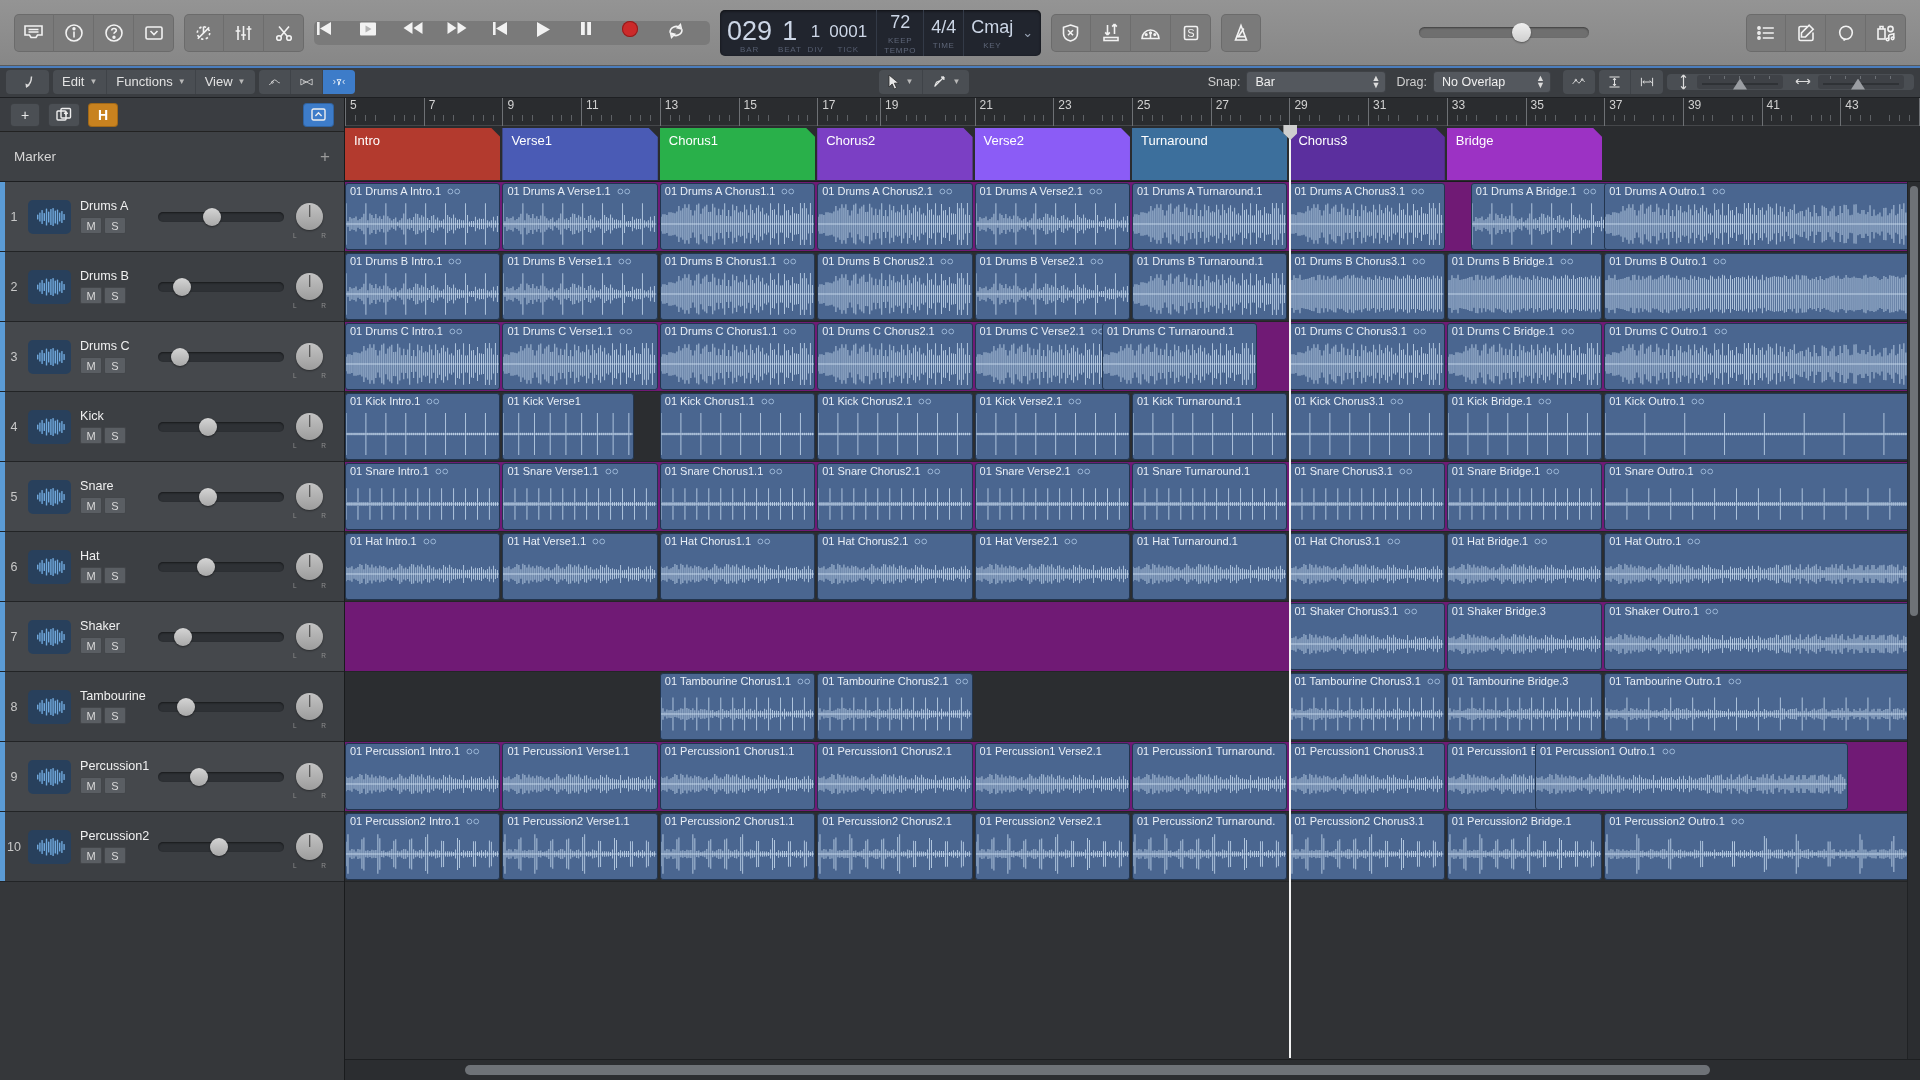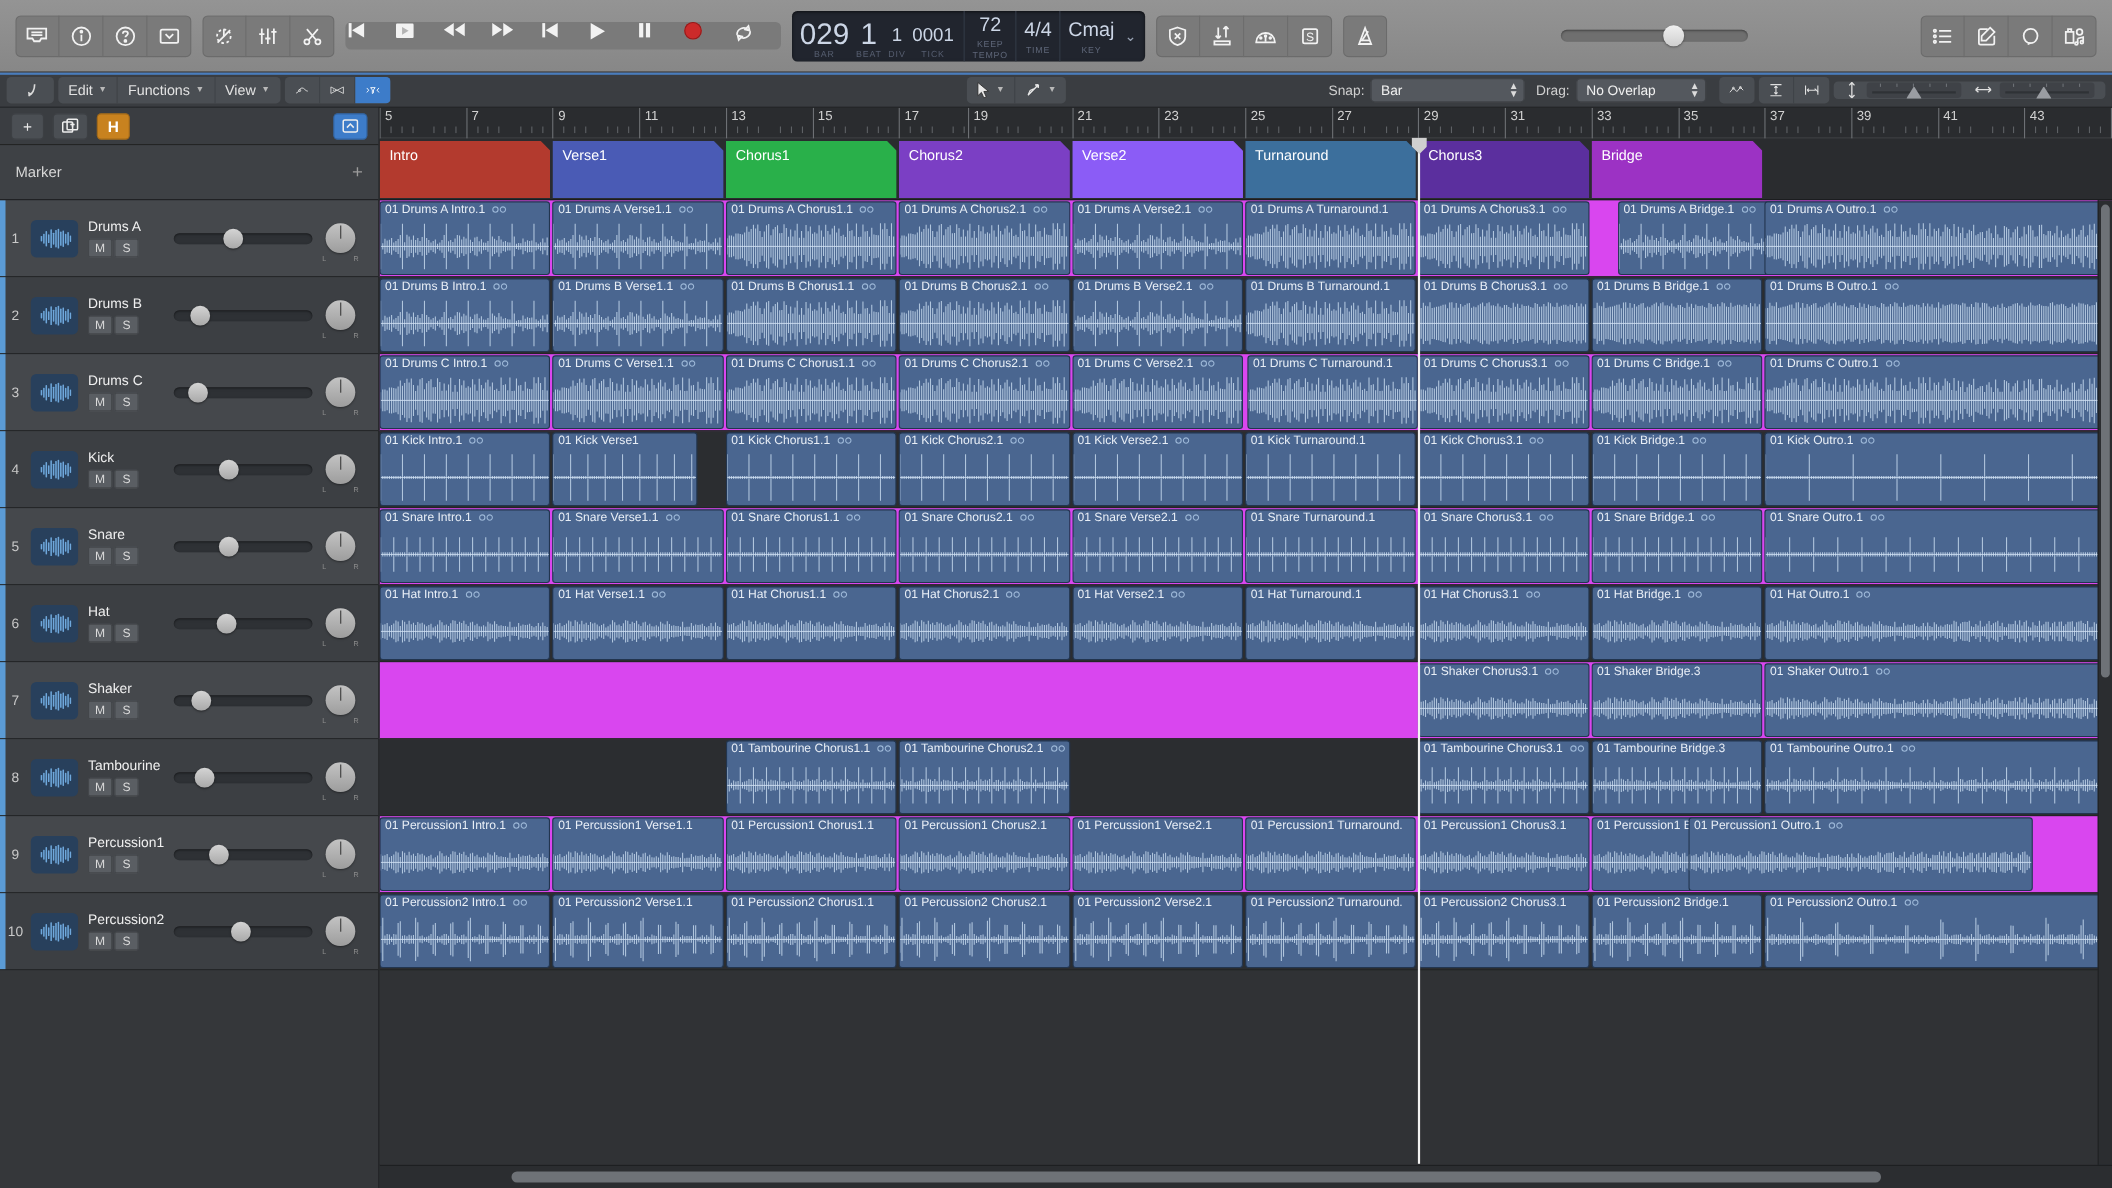--- a/index.html
+++ b/index.html
@@ -139,21 +139,21 @@
       color:#d2d2d2; font-size:12px; padding-left:4px; line-height:15px; }
   .rtick { position:absolute; top:17px; width:1px; height:6px; background:#5e6165; }
   #markerlane { position:absolute; left:0; right:0; top:28px; height:56px; background:#2a2c2f;
       border-bottom:1px solid #1a1c1e; }
   .marker { position:absolute; top:2px; height:52px; border-radius:0;
       clip-path:polygon(0 0,calc(100% - 9px) 0,100% 9px,100% 100%,0 100%);
       color:#fff; font-size:13px; padding:5px 0 16px 9px; cursor:pointer;
       overflow:hidden; white-space:nowrap; }
 
   #lanes { position:absolute; left:0; right:0; top:84px; bottom:22px; overflow:hidden; }
-  .lane { position:relative; border-bottom:1px solid #232527; background:#d946ef; }
+  .lane { position:relative; border-bottom:1px solid #232527; background:#701a75; }
   .lane.alt { background:#2b2d30; }
   .region { position:absolute; top:1px; bottom:1px; background:#4a6690;
       border:1px solid #22354f; border-radius:3px; overflow:hidden; cursor:pointer; }
   .rname { position:absolute; top:1px; left:4px; font-size:11px; color:#e8eef6;
       white-space:nowrap; display:flex; align-items:center; gap:5px; }
   .loopico { display:inline-block; }
   .wf { position:absolute; left:0; right:0; bottom:2px; top:17px; }
   .wf svg { width:100%; height:100%; display:block; }
 
   #playhead { position:absolute; top:28px; bottom:22px; width:2px; background:#f2f2f2;
@@ -1388,21 +1388,21 @@
                   <path d="M2 3.5a2.4 2.4 0 1 1 4.8 0 2.4 2.4 0 1 1-4.8 0M8.8 3.5a2.4 2.4 0 1 1 4.8 0 2.4 2.4 0 1 1-4.8 0" stroke="#9bb6d6" fill="none" stroke-width="1"></path>
                 </svg></span>
             </div>
             <div class="wf">
               <svg preserveAspectRatio="none" viewBox="0 0 155 44">
                 <path d="M0.0 15.0L0.0 29.0M2.0 12.6L2.0 31.4M4.0 12.6L4.0 31.4M6.0 13.4L6.0 30.6M8.1 10.8L8.1 33.2M10.1 10.7L10.1 33.3M12.1 11.3L12.1 32.7M14.1 11.7L14.1 32.3M16.1 10.0L16.1 34.0M18.1 4.7L18.1 39.3M20.1 9.2L20.1 34.8M22.1 6.9L22.1 37.1M24.2 3.2L24.2 40.8M26.2 6.5L26.2 37.5M28.2 3.0L28.2 41.0M30.2 8.5L30.2 35.5M32.2 13.8L32.2 30.2M34.2 9.1L34.2 34.9M36.2 3.5L36.2 40.5M38.2 2.5L38.2 41.5M40.3 12.3L40.3 31.7M42.3 7.1L42.3 36.9M44.3 5.2L44.3 38.8M46.3 3.6L46.3 40.4M48.3 10.6L48.3 33.4M50.3 10.3L50.3 33.7M52.3 2.7L52.3 41.3M54.4 6.1L54.4 37.9M56.4 13.6L56.4 30.4M58.4 7.3L58.4 36.7M60.4 13.4L60.4 30.6M62.4 8.1L62.4 35.9M64.4 2.2L64.4 41.8M66.4 14.4L66.4 29.6M68.4 8.5L68.4 35.5M70.5 14.5L70.5 29.5M72.5 3.4L72.5 40.6M74.5 8.8L74.5 35.2M76.5 4.8L76.5 39.2M78.5 10.9L78.5 33.1M80.5 9.8L80.5 34.2M82.5 10.7L82.5 33.3M84.5 3.6L84.5 40.4M86.6 8.1L86.6 35.9M88.6 13.7L88.6 30.3M90.6 3.1L90.6 40.9M92.6 8.5L92.6 35.5M94.6 11.6L94.6 32.4M96.6 6.4L96.6 37.6M98.6 4.0L98.6 40.0M100.6 10.0L100.6 34.0M102.7 6.5L102.7 37.5M104.7 12.9L104.7 31.1M106.7 11.8L106.7 32.2M108.7 13.8L108.7 30.2M110.7 2.1L110.7 41.9M112.7 8.5L112.7 35.5M114.7 7.9L114.7 36.1M116.8 13.1L116.8 30.9M118.8 2.1L118.8 41.9M120.8 13.9L120.8 30.1M122.8 13.7L122.8 30.3M124.8 2.9L124.8 41.1M126.8 9.0L126.8 35.0M128.8 8.5L128.8 35.5M130.8 13.7L130.8 30.3M132.9 5.8L132.9 38.2M134.9 11.7L134.9 32.3M136.9 12.0L136.9 32.0M138.9 12.4L138.9 31.6M140.9 1.8L140.9 42.2M142.9 7.0L142.9 37.0M144.9 1.9L144.9 42.1M146.9 6.9L146.9 37.1M149.0 12.9L149.0 31.1M151.0 1.9L151.0 42.1M153.0 13.3L153.0 30.7" stroke="#b9cde4" stroke-width="1" fill="none" opacity=".92"></path>
                 <path d="M0 22H155" stroke="#cfe0f2" stroke-width=".8"></path>
               </svg>
             </div>
           </div>
-          <div class="region" style="left: 757px; width: 155.4px; margin-left: 32px;">
+          <div class="region" style="left: 757px; width: 155.4px;">
             <div class="rname">
               <span>01 Drums C Turnaround.1</span>
             </div>
             <div class="wf">
               <svg preserveAspectRatio="none" viewBox="0 0 155 44">
                 <path d="M0.0 15.0L0.0 29.0M2.0 12.6L2.0 31.4M4.0 12.6L4.0 31.4M6.0 13.4L6.0 30.6M8.1 10.8L8.1 33.2M10.1 10.7L10.1 33.3M12.1 11.3L12.1 32.7M14.1 11.7L14.1 32.3M16.1 10.0L16.1 34.0M18.1 4.7L18.1 39.3M20.1 9.2L20.1 34.8M22.1 6.9L22.1 37.1M24.2 3.2L24.2 40.8M26.2 6.5L26.2 37.5M28.2 3.0L28.2 41.0M30.2 8.5L30.2 35.5M32.2 13.8L32.2 30.2M34.2 9.1L34.2 34.9M36.2 3.5L36.2 40.5M38.2 2.5L38.2 41.5M40.3 12.3L40.3 31.7M42.3 7.1L42.3 36.9M44.3 5.2L44.3 38.8M46.3 3.6L46.3 40.4M48.3 10.6L48.3 33.4M50.3 10.3L50.3 33.7M52.3 2.7L52.3 41.3M54.4 6.1L54.4 37.9M56.4 13.6L56.4 30.4M58.4 7.3L58.4 36.7M60.4 13.4L60.4 30.6M62.4 8.1L62.4 35.9M64.4 2.2L64.4 41.8M66.4 14.4L66.4 29.6M68.4 8.5L68.4 35.5M70.5 14.5L70.5 29.5M72.5 3.4L72.5 40.6M74.5 8.8L74.5 35.2M76.5 4.8L76.5 39.2M78.5 10.9L78.5 33.1M80.5 9.8L80.5 34.2M82.5 10.7L82.5 33.3M84.5 3.6L84.5 40.4M86.6 8.1L86.6 35.9M88.6 13.7L88.6 30.3M90.6 3.1L90.6 40.9M92.6 8.5L92.6 35.5M94.6 11.6L94.6 32.4M96.6 6.4L96.6 37.6M98.6 4.0L98.6 40.0M100.6 10.0L100.6 34.0M102.7 6.5L102.7 37.5M104.7 12.9L104.7 31.1M106.7 11.8L106.7 32.2M108.7 13.8L108.7 30.2M110.7 2.1L110.7 41.9M112.7 8.5L112.7 35.5M114.7 7.9L114.7 36.1M116.8 13.1L116.8 30.9M118.8 2.1L118.8 41.9M120.8 13.9L120.8 30.1M122.8 13.7L122.8 30.3M124.8 2.9L124.8 41.1M126.8 9.0L126.8 35.0M128.8 8.5L128.8 35.5M130.8 13.7L130.8 30.3M132.9 5.8L132.9 38.2M134.9 11.7L134.9 32.3M136.9 12.0L136.9 32.0M138.9 12.4L138.9 31.6M140.9 1.8L140.9 42.2M142.9 7.0L142.9 37.0M144.9 1.9L144.9 42.1M146.9 6.9L146.9 37.1M149.0 12.9L149.0 31.1M151.0 1.9L151.0 42.1M153.0 13.3L153.0 30.7" stroke="#b9cde4" stroke-width="1" fill="none" opacity=".92"></path>
                 <path d="M0 22H155" stroke="#cfe0f2" stroke-width=".8"></path>
               </svg>
             </div>
           </div>

